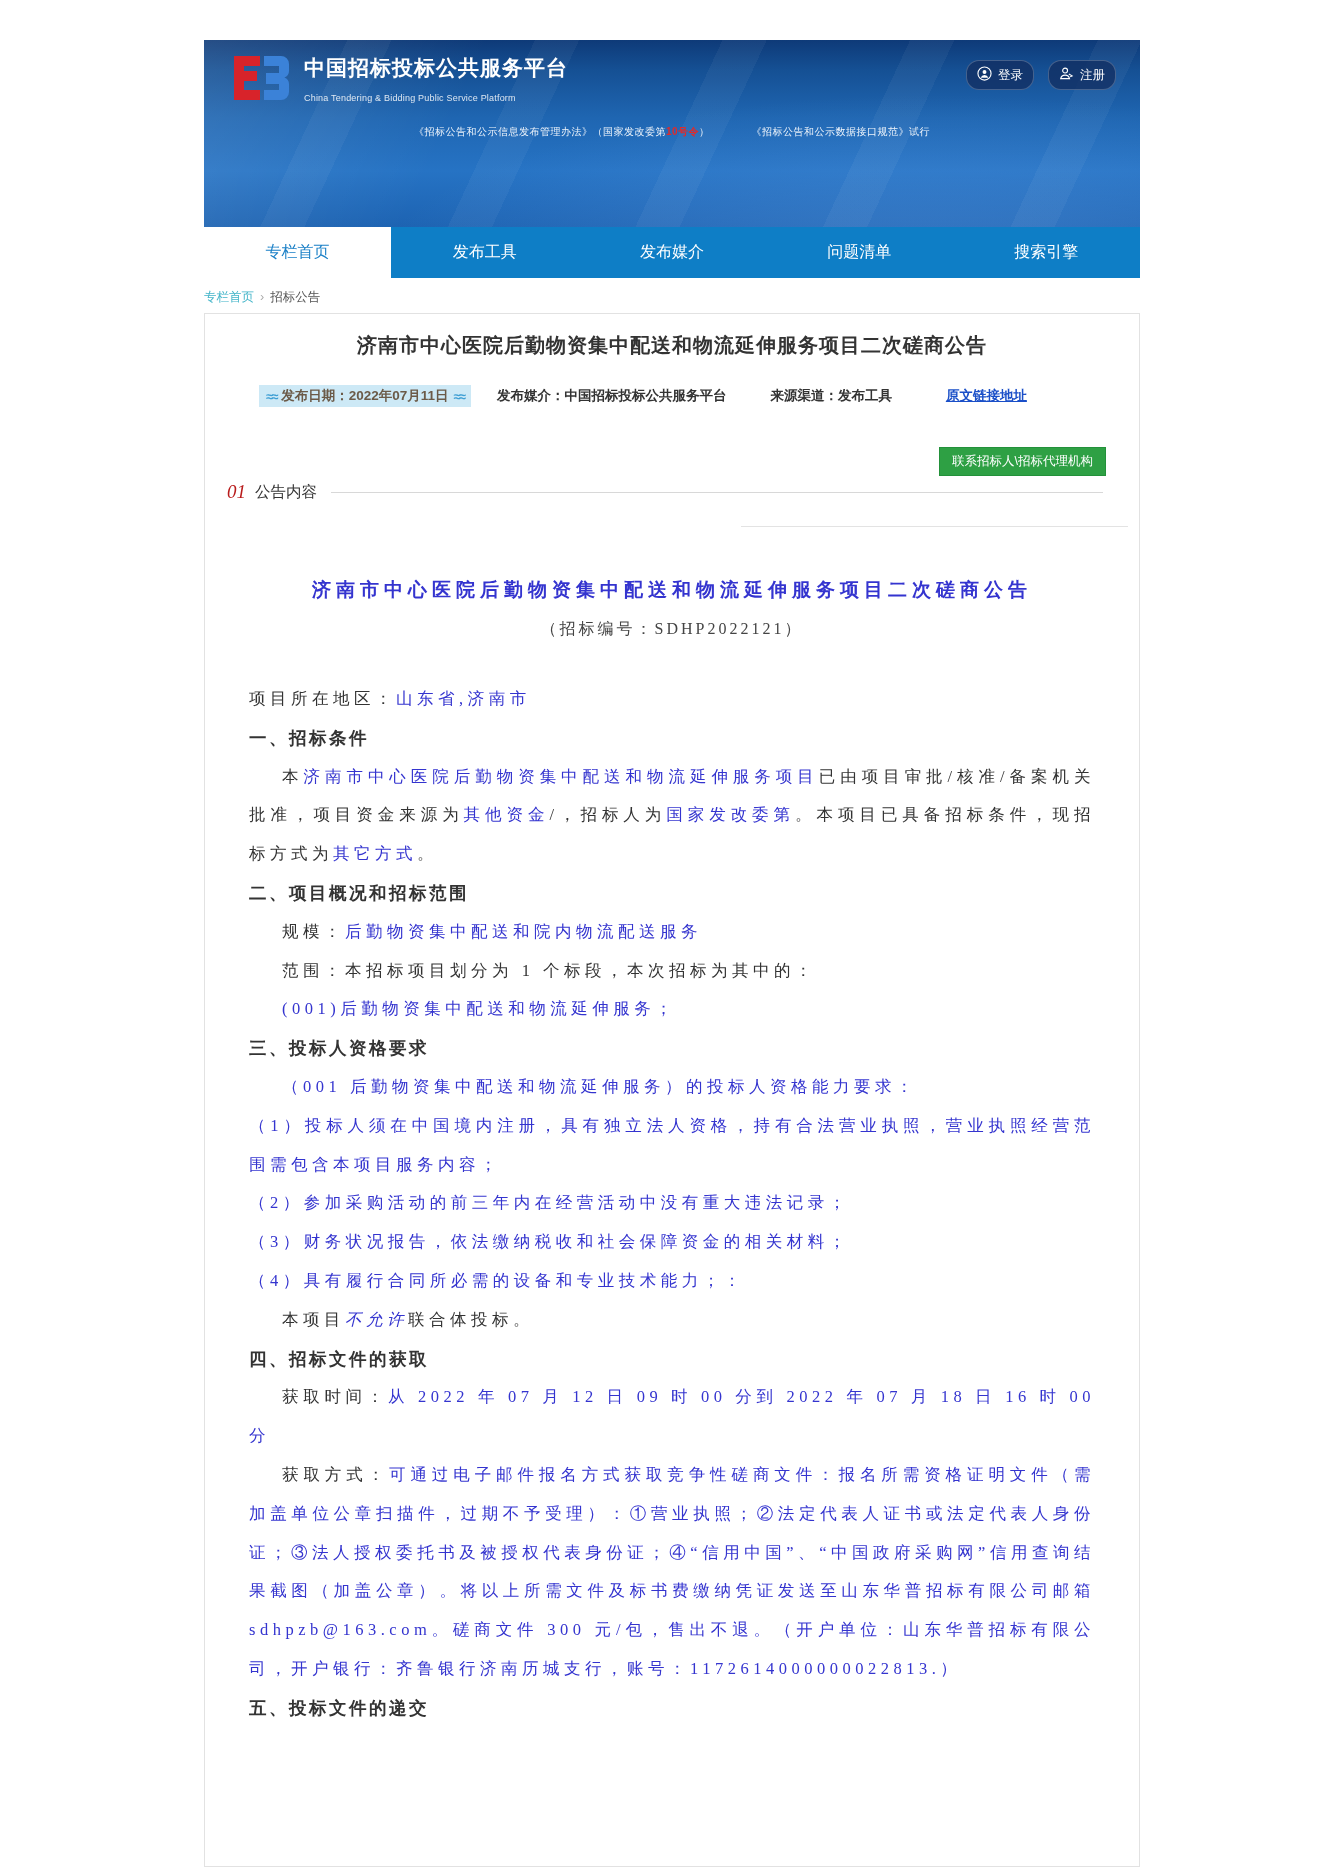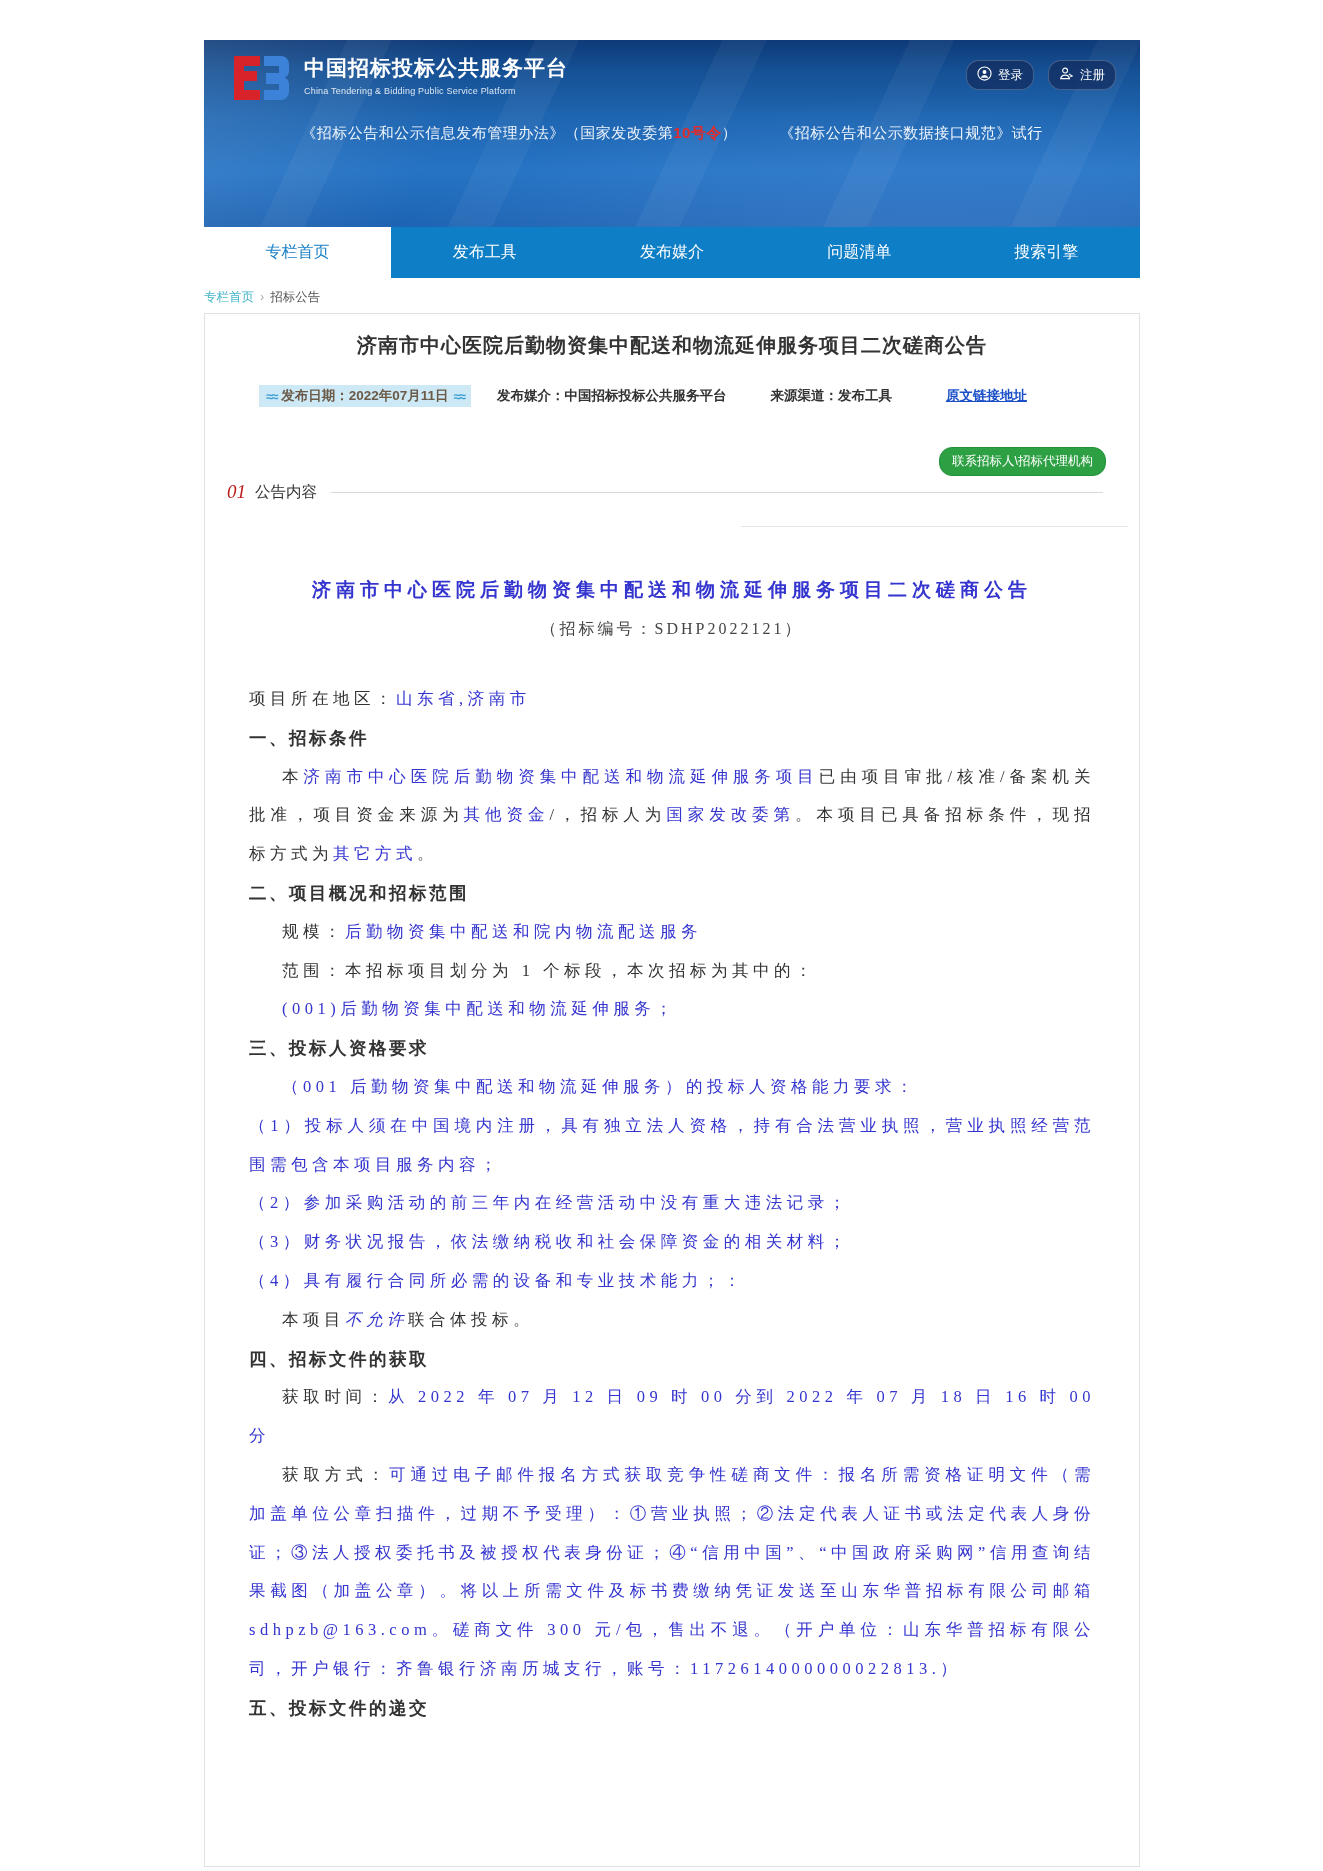--- a/index.html
+++ b/index.html
@@ -19,36 +19,36 @@
       linear-gradient(180deg, var(--banner-top,#0e3a78) 0%, #155094 16%, #1f66b2 42%, var(--banner-mid,#2673c4) 70%, #1d63b2 100%);
   }
   .banner::after {
     content:""; position:absolute; inset:0; pointer-events:none;
     background:repeating-linear-gradient(115deg, transparent 0 130px, rgba(255,255,255,.045) 130px 170px);
   }
   .banner-top { display:flex; align-items:flex-start; padding:14px 24px 0 26px; position:relative; z-index:2; }
   .logo { width:62px; height:48px; flex:0 0 auto; }
   .site-titles { margin-left:12px; }
   .site-name { color:#fff; font-size:21px; font-weight:bold; letter-spacing:1px;text-align:center; }
-  .site-sub { color:rgba(255,255,255,.85); font-size:9px; margin-top:4px; letter-spacing:.2px; }
+  .site-sub { color:rgba(255,255,255,.85); font-size:9px; margin-top:11px; letter-spacing:.2px; }
   .auth { margin-left:auto; display:flex; gap:14px; margin-top:6px; }
   .auth-btn {
     display:inline-flex; align-items:center; gap:6px; cursor:pointer;
     background:rgba(18,46,98,.78); border:1px solid rgba(255,255,255,.22);
     color:#fff; font-size:12.5px; padding:5px 10px; border-radius:13px;
     font-family:inherit;
   }
   .banner-title {
     position:relative; z-index:2; text-align:center; margin-top:24px;
     color:#fff; font-size:36px; font-weight:bold; letter-spacing:3px;
     text-shadow:0 2px 4px rgba(0,10,40,.4);
   }
   .banner-note {
     position:relative; z-index:2; text-align:center; margin-top:22px;
-    color:#eef4fb; font-size:15px; letter-spacing:.5px;
+    color:#eef4fb; font-size:10px; letter-spacing:.5px;
   }
   .banner-note .red { color:var(--red-accent,#e02b2b); font-weight:bold; }
   .banner-note .gap { display:inline-block; width:42px; }
 
   
   .navbar { display:flex; height:51px; }
   .nav-item {
     width:187.2px; display:flex; align-items:center; justify-content:center;
     background:var(--nav-blue,#0e7ec6); color:#fff; font-size:16px;
     text-decoration:none; cursor:pointer;
@@ -74,21 +74,21 @@
     padding:2px 7px; font-weight:bold;
   }
   .date-badge .wave { color:var(--wave-blue,#3f9fd4); font-size:13px; letter-spacing:-2px; font-weight:bold; }
   .meta-item { color:#333; font-weight:bold; }
   .meta-media { margin-left:26px; }
   .meta-source { margin-left:44px; }
   .origin-link { margin-left:54px; color:var(--link-blue,#1a4fc8); font-weight:bold; text-decoration:underline; cursor:pointer; }
   .contact-row { display:flex; justify-content:flex-end; padding-right:33px; margin-top:40px; }
   .contact-btn {
     background:var(--green-button,#2ea044); color:#fff; border:1px solid #23913a;
-    font-size:12.5px; padding:5px 12px; border-radius:13px; cursor:pointer;
+    font-size:12.5px; padding:5px 12px; border-radius:0; cursor:pointer;
     font-family:inherit;
   }
   .section-header { display:flex; align-items:center; margin-top:5px; padding:0 36px 0 22px; }
   .section-no { font-family:"Liberation Serif","DejaVu Serif",serif; font-style:italic; font-size:19px; color:#b91c1c; }
   .section-label { font-size:15.5px; color:#333; margin-left:9px; }
   .section-line { flex:1; height:1px; background:#d8d8d8; margin-left:14px; }
   .doc-frame-line { height:1px; background:#e3e3e3; width:387px; margin:23px 11px 0 auto; }
 
   
   .doc { padding:0 44px; font-family:"Liberation Serif","DejaVu Serif",serif; }

